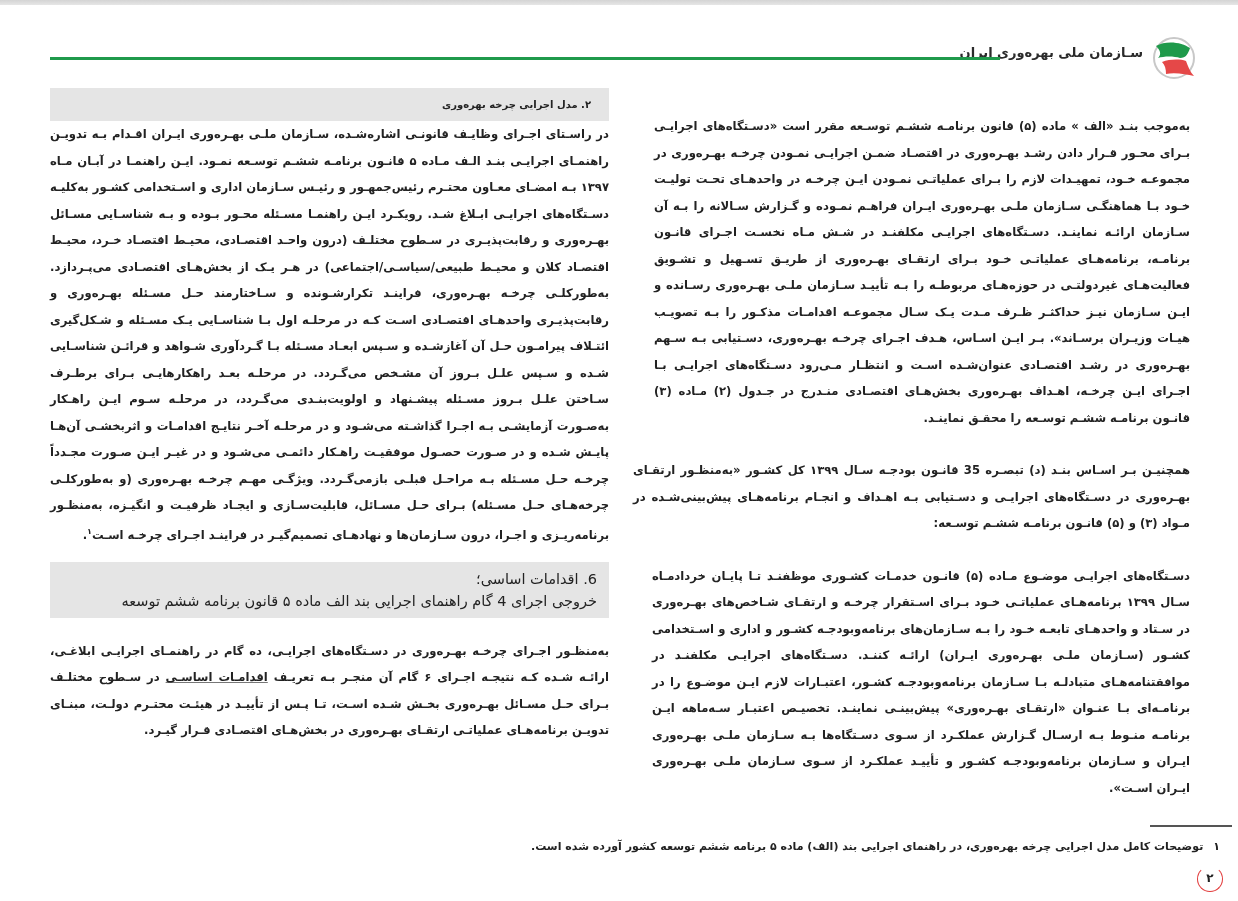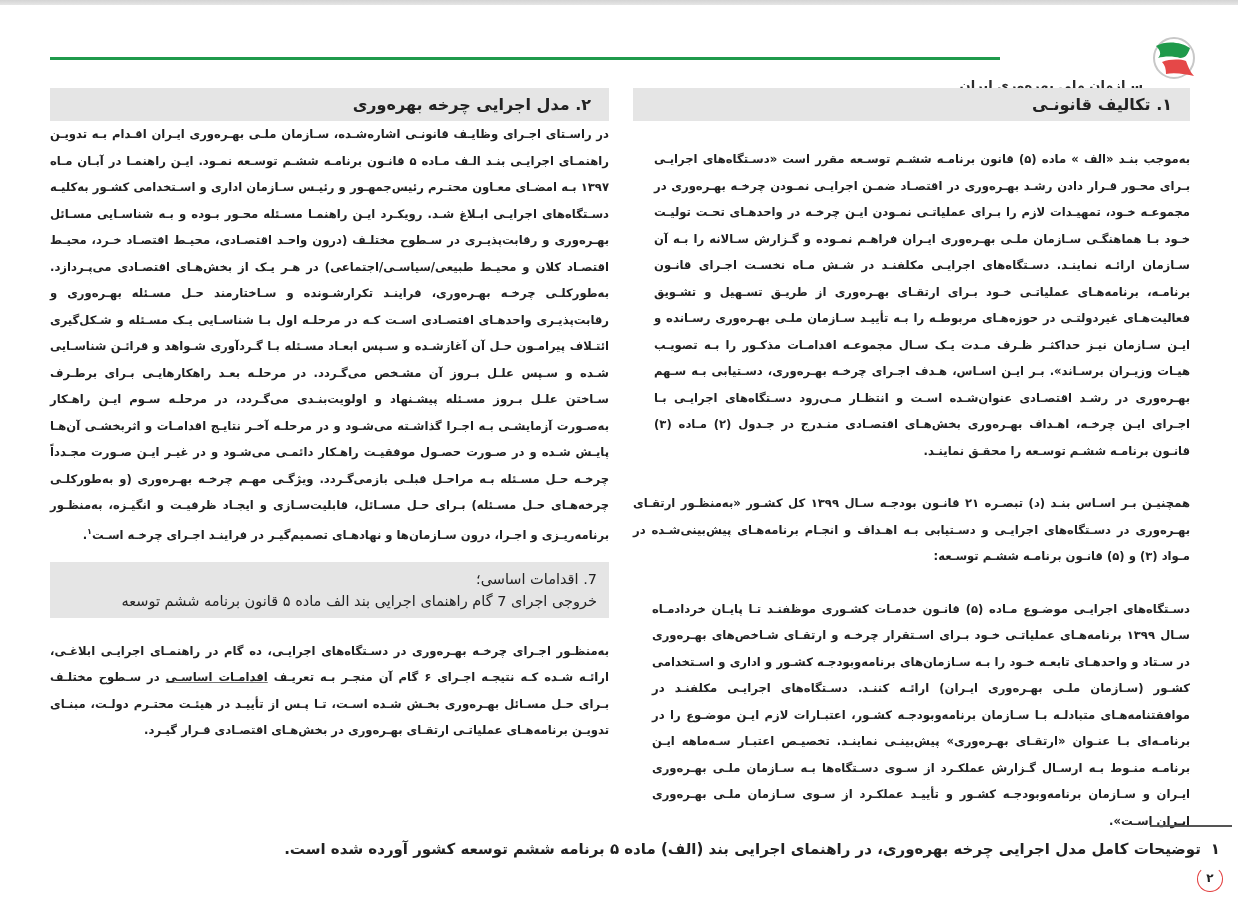--- a/index.html
+++ b/index.html
@@ -14,35 +14,34 @@
     background: linear-gradient(#d4d4d4, #e6e6e6);
   }
   
   .logo {
     position: absolute; left: 1152px; top: 36px; width: 44px; height: 44px;
   }
   .org-name {
     position: absolute; right: 95px; top: 45px;
     font-size: 13px; font-weight: bold; color: #2b2b2b; white-space: nowrap;
     direction: rtl;
-    margin-top: 33px;
   }
   .header-line {
     position: absolute; left: 50px; top: 57px; width: 950px; height: 3px;
     background: #1f9a4b;
   }
   
   .col {
     position: absolute; top: 88px; direction: rtl; text-align: justify;
   }
   .col-right { left: 633px; width: 557px; }
   .col-left { left: 50px; width: 559px; }
   .section-heading {
     background: #e5e5e5; height: 33px; line-height: 33px;
-    padding-right: 18px; font-size: 16px; font-weight: bold; color: #222;
+    padding-right: 18px; font-size: 10px; font-weight: bold; color: #222;
   }
   .para {
     font-size: 11.6px; line-height: 26.5px; font-weight: bold; color: #222;
     text-align-last: right;
     text-align: justify;
   }
   .col-right .para { padding-right: 0; }
   .col-right .p1 { margin-top: 25px; margin-left: 21px; }
   .col-right .p2 { margin-top: 26px; }
   .col-right .p3 { margin-top: 26px; margin-left: 19px; }
@@ -54,21 +53,21 @@
   .sub-box .line2 { font-weight: normal; }
   .col-left .p2 { margin-top: 20px; }
   .underlined { text-decoration: underline; text-decoration-color: #777; }
   sup { font-size: 8px; }
   
   .fn-line {
     position: absolute; left: 1150px; top: 825px; width: 82px; height: 2px; background: #555;
   }
   .footnote {
     position: absolute; right: 18px; top: 840px; direction: rtl;
-    font-size: 15px; font-weight: bold; color: #222; white-space: nowrap;
+    font-size: 11px; font-weight: bold; color: #222; white-space: nowrap;
   }
   .footnote .fn-num { margin-left: 10px; }
   .page-num {
     position: absolute; left: 1197px; top: 866px; width: 26px; height: 26px;
     border-radius: 50%; border: 1.5px solid #e23b3b;
     border-top-color: transparent; border-bottom-color: #e23b3b;
     font-size: 12px; font-weight: bold; text-align: center; line-height: 23px; color: #222;
   }
 </style>
 </head>
@@ -78,32 +77,31 @@
 
 <svg class="logo" viewBox="0 0 44 44">
   <circle cx="22" cy="22" r="20" fill="none" stroke="#c8c8c8" stroke-width="2"></circle>
   <path d="M4 10 C 14 4, 30 6, 38 12 C 36 18, 34 22, 28 22 C 22 20, 12 20, 6 22 C 10 18, 8 14, 4 10 Z" fill="#1f9a4b"></path>
   <path d="M10 26 C 18 23, 28 23, 34 25 C 36 30, 38 36, 42 40 C 34 38, 22 36, 14 38 C 14 33, 13 29, 10 26 Z" fill="#e54848"></path>
 </svg>
 <div class="org-name">سـازمان ملی بهره‌وری ایران</div>
 <div class="header-line"></div>
 
 <div class="col col-right">
-  <div class="section-heading">۱. تکالیف قانونـی</div>
   <p class="para p1">به‌موجب بنـد «الف » ماده (۵) قانون برنامـه ششـم توسـعه مقرر است «دسـتگاه‌های اجرایـی بـرای محـور قـرار دادن رشـد بهـره‌وری در اقتصـاد ضمـن اجرایـی نمـودن چرخـه بهـره‌وری در مجموعـه خـود، تمهیـدات لازم را بـرای عملیاتـی نمـودن ایـن چرخـه در واحدهـای تحـت تولیـت خـود بـا هماهنگـی سـازمان ملـی بهـره‌وری ایـران فراهـم نمـوده و گـزارش سـالانه را بـه آن سـازمان ارائـه نماینـد. دسـتگاه‌های اجرایـی مکلفنـد در شـش مـاه نخسـت اجـرای قانـون برنامـه، برنامه‌هـای عملیاتـی خـود بـرای ارتقـای بهـره‌وری از طریـق تسـهیل و تشـویق فعالیت‌هـای غیردولتـی در حوزه‌هـای مربوطـه را بـه تأییـد سـازمان ملـی بهـره‌وری رسـانده و ایـن سـازمان نیـز حداکثـر ظـرف مـدت یـک سـال مجموعـه اقدامـات مذکـور را بـه تصویـب هیـات وزیـران برسـاند». بـر ایـن اسـاس، هـدف اجـرای چرخـه بهـره‌وری، دسـتیابی بـه سـهم بهـره‌وری در رشـد اقتصـادی عنوان‌شـده اسـت و انتظـار مـی‌رود دسـتگاه‌های اجرایـی بـا اجـرای ایـن چرخـه، اهـداف بهـره‌وری بخش‌هـای اقتصـادی منـدرج در جـدول (۲) مـاده (۳) قانـون برنامـه ششـم توسـعه را محقـق نماینـد.</p>
-  <p class="para p2">همچنیـن بـر اسـاس بنـد (د) تبصـره ۲۱ قانـون بودجـه سـال ۱۳۹۹ کل کشـور «به‌منظـور ارتقـای بهـره‌وری در دسـتگاه‌های اجرایـی و دسـتیابی بـه اهـداف و انجـام برنامه‌هـای پیش‌بینی‌شـده در مـواد (۳) و (۵) قانـون برنامـه ششـم توسـعه:</p>
+  <p class="para p2">همچنیـن بـر اسـاس بنـد (د) تبصـره 35 قانـون بودجـه سـال ۱۳۹۹ کل کشـور «به‌منظـور ارتقـای بهـره‌وری در دسـتگاه‌های اجرایـی و دسـتیابی بـه اهـداف و انجـام برنامه‌هـای پیش‌بینی‌شـده در مـواد (۳) و (۵) قانـون برنامـه ششـم توسـعه:</p>
   <p class="para p3">دسـتگاه‌های اجرایـی موضـوع مـاده (۵) قانـون خدمـات کشـوری موظفنـد تـا پایـان خردادمـاه سـال ۱۳۹۹ برنامه‌هـای عملیاتـی خـود بـرای اسـتقرار چرخـه و ارتقـای شـاخص‌های بهـره‌وری در سـتاد و واحدهـای تابعـه خـود را بـه سـازمان‌های برنامه‌وبودجـه کشـور و اداری و اسـتخدامی کشـور (سـازمان ملـی بهـره‌وری ایـران) ارائـه کننـد. دسـتگاه‌های اجرایـی مکلفنـد در موافقتنامه‌هـای متبادلـه بـا سـازمان برنامه‌وبودجـه کشـور، اعتبـارات لازم ایـن موضـوع را در برنامـه‌ای بـا عنـوان «ارتقـای بهـره‌وری» پیش‌بینـی نماینـد. تخصیـص اعتبـار سـه‌ماهه ایـن برنامـه منـوط بـه ارسـال گـزارش عملکـرد از سـوی دسـتگاه‌ها بـه سـازمان ملـی بهـره‌وری ایـران و سـازمان برنامه‌وبودجـه کشـور و تأییـد عملکـرد از سـوی سـازمان ملـی بهـره‌وری ایـران اسـت».</p>
 </div>
 
 <div class="col col-left">
   <div class="section-heading">۲. مدل اجرایی چرخه بهره‌وری</div>
   <p class="para p1"><span>در راسـتای اجـرای وظایـف قانونـی اشاره‌شـده، سـازمان ملـی بهـره‌وری ایـران اقـدام بـه تدویـن راهنمـای اجرایـی بنـد الـف مـاده ۵ قانـون برنامـه ششـم توسـعه نمـود. ایـن راهنمـا در آبـان مـاه ۱۳۹۷ بـه امضـای معـاون محتـرم رئیس‌جمهـور و رئیـس سـازمان اداری و اسـتخدامی کشـور به‌کلیـه دسـتگاه‌های اجرایـی ابـلاغ شـد. رویکـرد ایـن راهنمـا مسـئله محـور بـوده و بـه شناسـایی مسـائل بهـره‌وری و رقابت‌پذیـری در سـطوح مختلـف (درون واحـد اقتصـادی، محیـط اقتصـاد خـرد، محیـط اقتصـاد کلان و محیـط طبیعی/سیاسـی/اجتماعی) در هـر یـک از بخش‌هـای اقتصـادی می‌پـردازد. به‌طورکلـی چرخـه بهـره‌وری، فراینـد تکرارشـونده و سـاختارمند حـل مسـئله بهـره‌وری و رقابت‌پذیـری واحدهـای اقتصـادی اسـت کـه در مرحلـه اول بـا شناسـایی یـک مسـئله و شـکل‌گیری ائتـلاف پیرامـون حـل آن آغازشـده و سـپس ابعـاد مسـئله بـا گـردآوری شـواهد و قرائـن شناسـایی شـده و سـپس علـل بـروز آن مشـخص می‌گـردد. در مرحلـه بعـد راهکارهایـی بـرای برطـرف سـاختن علـل بـروز مسـئله پیشـنهاد و اولویت‌بنـدی می‌گـردد، در مرحلـه سـوم ایـن راهـکار به‌صـورت آزمایشـی بـه اجـرا گذاشـته می‌شـود و در مرحلـه آخـر نتایـج اقدامـات و اثربخشـی آن‌هـا پایـش شـده و در صـورت حصـول موفقیـت راهـکار دائمـی می‌شـود و در غیـر ایـن صـورت مجـدداً چرخـه حـل مسـئله بـه مراحـل قبلـی بازمی‌گـردد. ویژگـی مهـم چرخـه بهـره‌وری (و به‌طورکلـی چرخه‌هـای حـل مسـئله) بـرای حـل مسـائل، قابلیت‌سـازی و ایجـاد ظرفیـت و انگیـزه، به‌منظـور برنامه‌ریـزی و اجـرا، درون سـازمان‌ها و نهادهـای تصمیم‌گیـر در فراینـد اجـرای چرخـه اسـت</span><sup>۱</sup><span>.</span></p>
   <div class="sub-box">
-    <div>7. اقدامات اساسی؛</div>
-    <div class="line2">خروجی اجرای 7 گام راهنمای اجرایی بند الف ماده ۵ قانون برنامه ششم توسعه</div>
+    <div>6. اقدامات اساسی؛</div>
+    <div class="line2">خروجی اجرای 4 گام راهنمای اجرایی بند الف ماده ۵ قانون برنامه ششم توسعه</div>
   </div>
   <p class="para p2"><span>به‌منظـور اجـرای چرخـه بهـره‌وری در دسـتگاه‌های اجرایـی، ده گام در راهنمـای اجرایـی ابلاغـی، ارائـه شـده کـه نتیجـه اجـرای ۶ گام آن منجـر بـه تعریـف </span><span class="underlined">اقدامـات اساسـی</span><span> در سـطوح مختلـف بـرای حـل مسـائل بهـره‌وری بخـش شـده اسـت، تـا پـس از تأییـد در هیئـت محتـرم دولـت، مبنـای تدویـن برنامه‌هـای عملیاتـی ارتقـای بهـره‌وری در بخش‌هـای اقتصـادی قـرار گیـرد.</span></p>
 </div>
 
 <div class="fn-line"></div>
 <div class="footnote">
   <span class="fn-num">۱</span><span>توضیحات کامل مدل اجرایی چرخه بهره‌وری، در راهنمای اجرایی بند (الف) ماده ۵ برنامه ششم توسعه کشور آورده شده است.</span>
 </div>
 <div class="page-num">۲</div>
 

